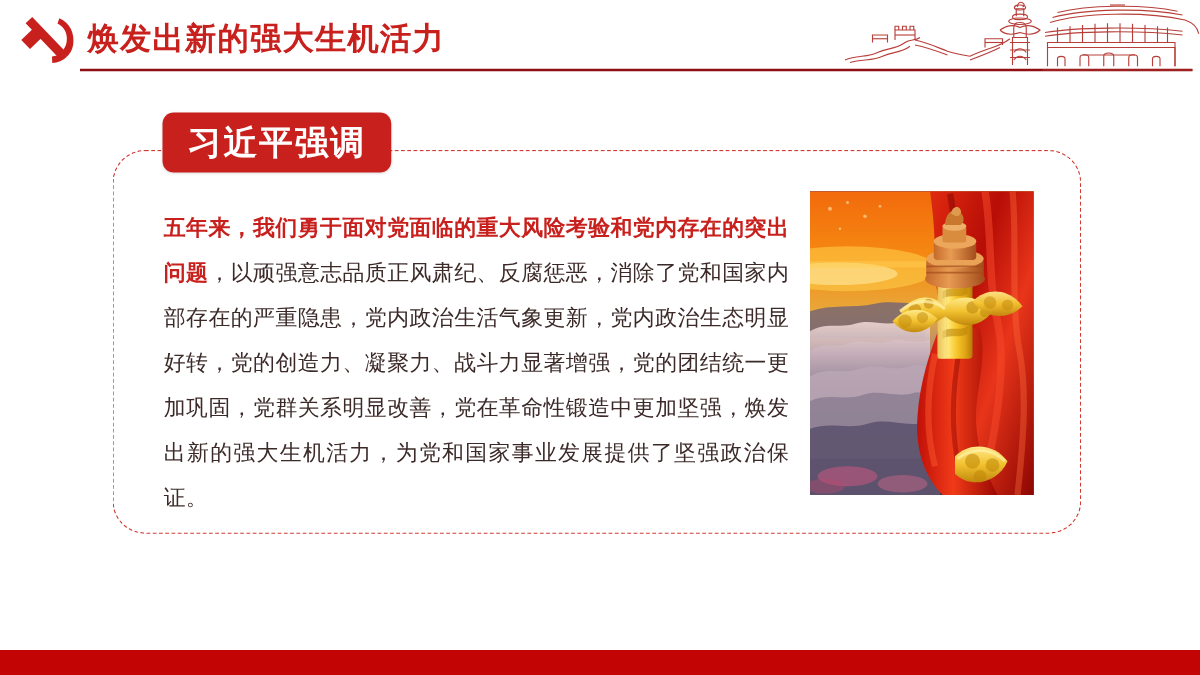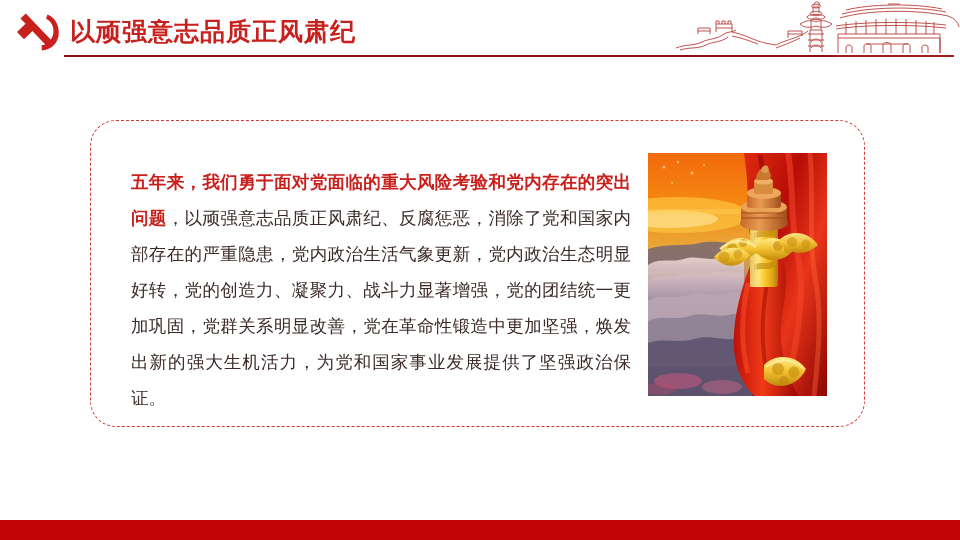--- a/index.html
+++ b/index.html
@@ -160,21 +160,21 @@
           <path d="M39.6 35.4 C 36.4 38.4 32.2 40.2 27.8 40.4 L 27.6 35.2
                    C 30.6 35.0 33.2 33.9 35.0 31.8 Z"></path>
 
           <path d="M6.5 8.5 L 11.8 3.6 L 40.0 33.0 L 34.6 38.0 Z"></path>
 
           <path d="M3.0 22.0 L 13.6 11.8 L 20.6 19.0 L 10.0 29.2 Z"></path>
         </g>
       </svg>
     </div>
 
-    <div id="header-title">以顽强意志品质正风肃纪</div>
+    <div id="header-title">焕发出新的强大生机活力</div>
 
     <div id="header-rule"></div>
 
     <div id="header-art">
       <svg width="290" height="60" viewBox="0 0 290 60" xmlns="http://www.w3.org/2000/svg">
         <g stroke="#b4342f" fill="none" stroke-width="0.9" opacity="0.95">
 
           <path d="M6 48 C 16 44 24 46 32 42 C 40 38 46 40 54 34 C 58 31 62 33 66 30"></path>
           <path d="M10 50 C 20 47 28 49 36 45 C 44 41 50 43 58 37"></path>
 
@@ -239,20 +239,23 @@
           <path d="M164 56 L 284 56"></path>
 
           <path d="M196 44 L 238 44"></path>
         </g>
       </svg>
     </div>
   </div>
 
   <div id="dashed-box"></div>
 
+  <div id="badge">
+    <span id="badge-text">习近平强调</span>
+  </div>
 
   <div id="body-text"><span class="hl">五年来，我们勇于面对党面临的重大风险考验和党内存在的突出问题</span><span>，以顽强意志品质正风肃纪、反腐惩恶，消除了党和国家内部存在的严重隐患，党内政治生活气象更新，党内政治生态明显好转，党的创造力、凝聚力、战斗力显著增强，党的团结统一更加巩固，党群关系明显改善，党在革命性锻造中更加坚强，焕发出新的强大生机活力，为党和国家事业发展提供了坚强政治保证。</span></div>
 
   <div id="photo">
     <svg width="179" height="243" viewBox="0 0 179 243" xmlns="http://www.w3.org/2000/svg">
       <defs>
         <linearGradient id="sky" x1="0" y1="0" x2="0" y2="1">
           <stop offset="0%" stop-color="#f26a0c"></stop>
           <stop offset="22%" stop-color="#f58a12"></stop>
           <stop offset="40%" stop-color="#e8a83c"></stop>

